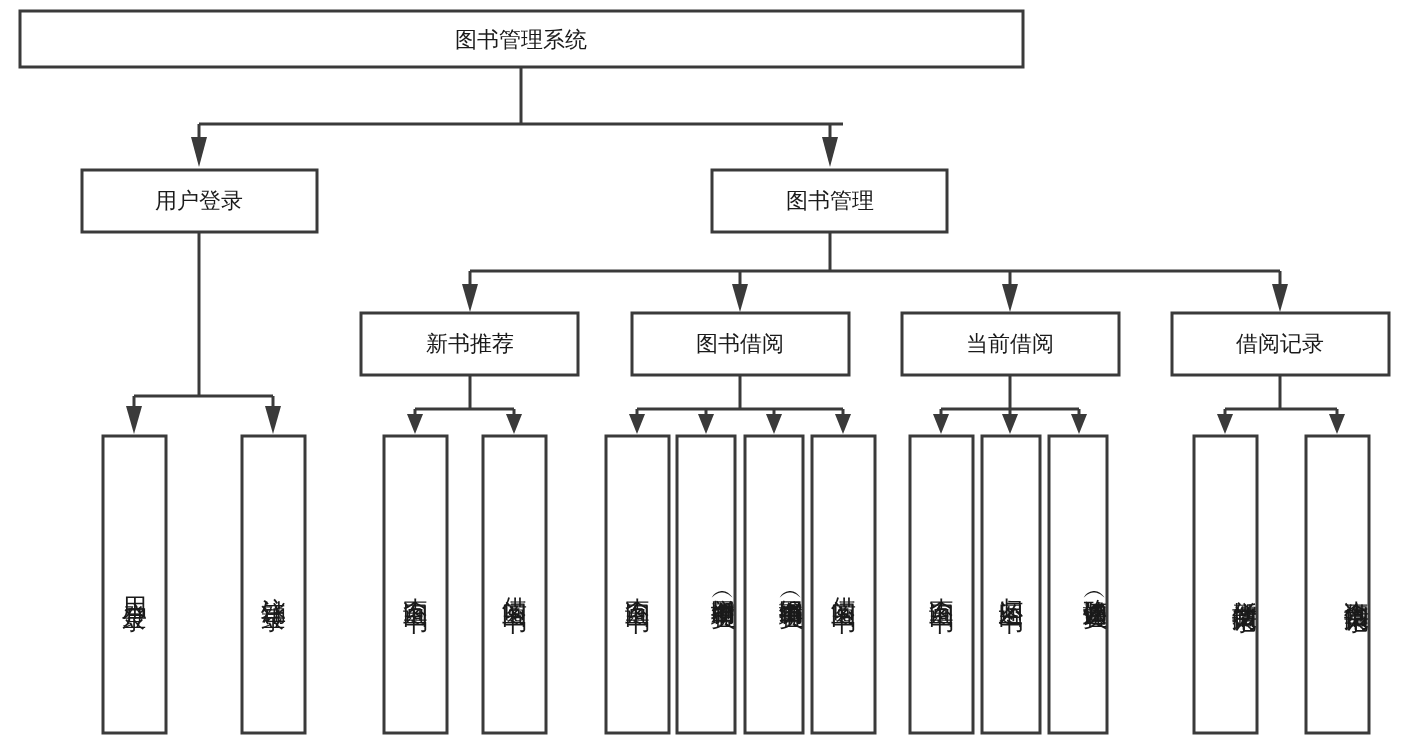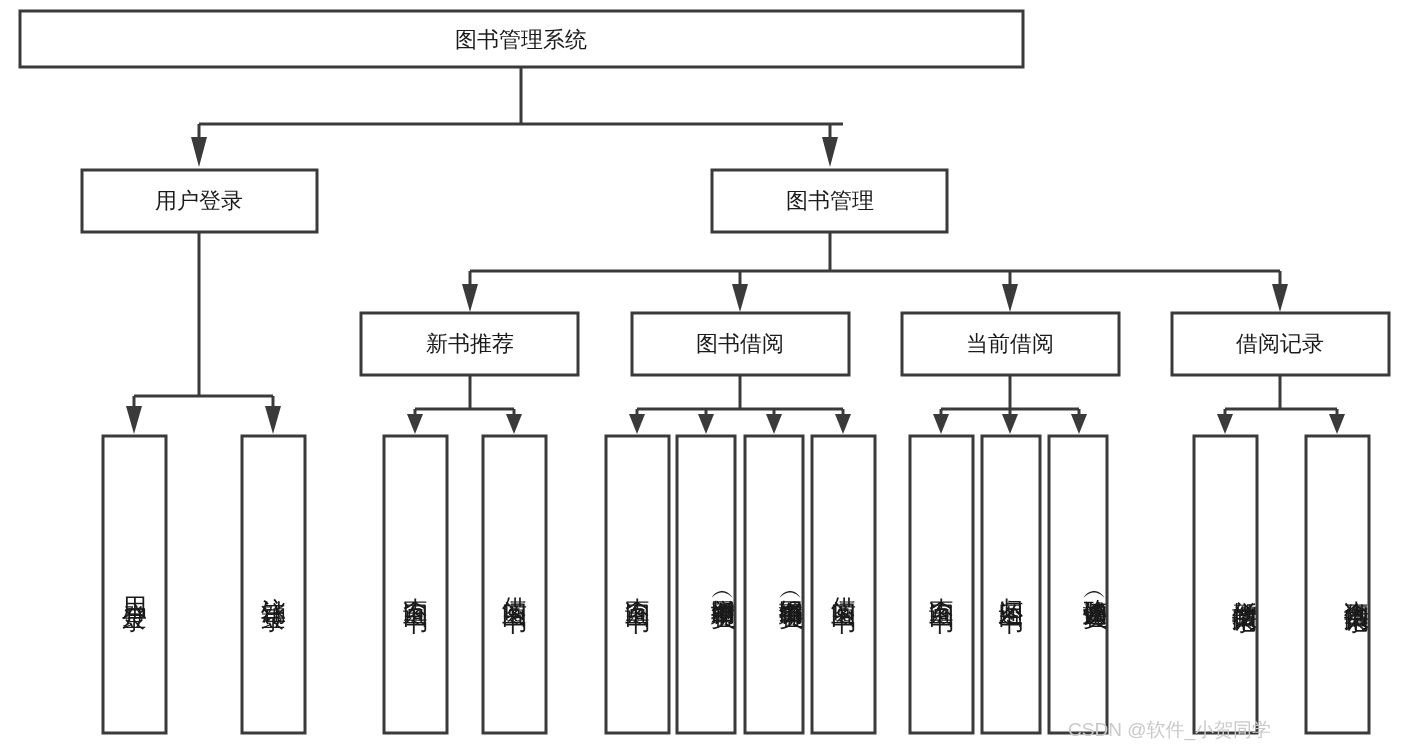--- a/index.html
+++ b/index.html
@@ -224,15 +224,14 @@
   <div class="leaf-label-v" style="left:910px; top:436px; width:63px; height:297px; display:flex; align-items:center; justify-content:center;">查询图书</div>
 
   <div class="leaf-label-v" style="left:982px; top:436px; width:58px; height:297px; display:flex; align-items:center; justify-content:center;">归还图书</div>
 
   <div class="leaf-label-v" style="left:1049px; top:442px; width:58px; height:285px; display:flex; align-items:flex-start; justify-content:center; font-size:24px; letter-spacing:1px;">确认归还（管理员）</div>
 
   <div class="leaf-label-v" style="left:1194px; top:448px; width:63px; height:275px; display:flex; align-items:flex-start; justify-content:center; letter-spacing:2px;">新增借阅记录</div>
 
   <div class="leaf-label-v" style="left:1306px; top:448px; width:63px; height:275px; display:flex; align-items:flex-start; justify-content:center; letter-spacing:2px;">查询借阅记录</div>
 
-  <div class="watermark">CSDN @软件_小贺同学</div>
 
 </div>
 
 </body></html>

